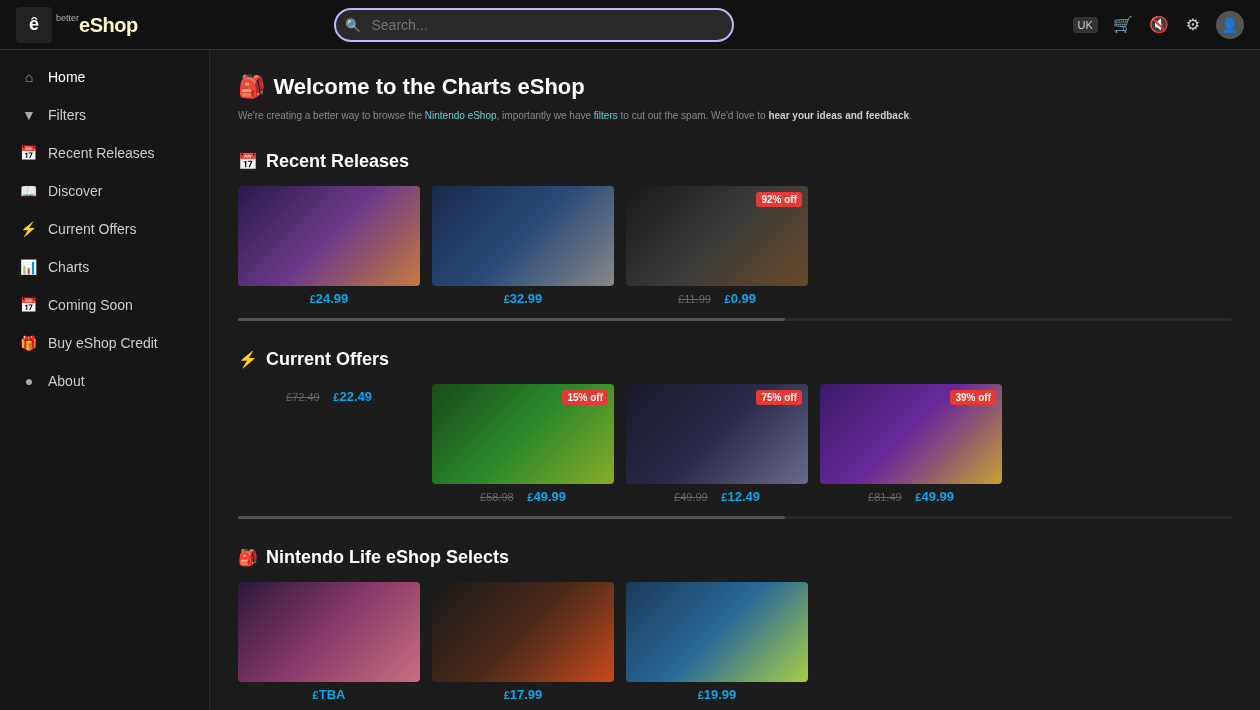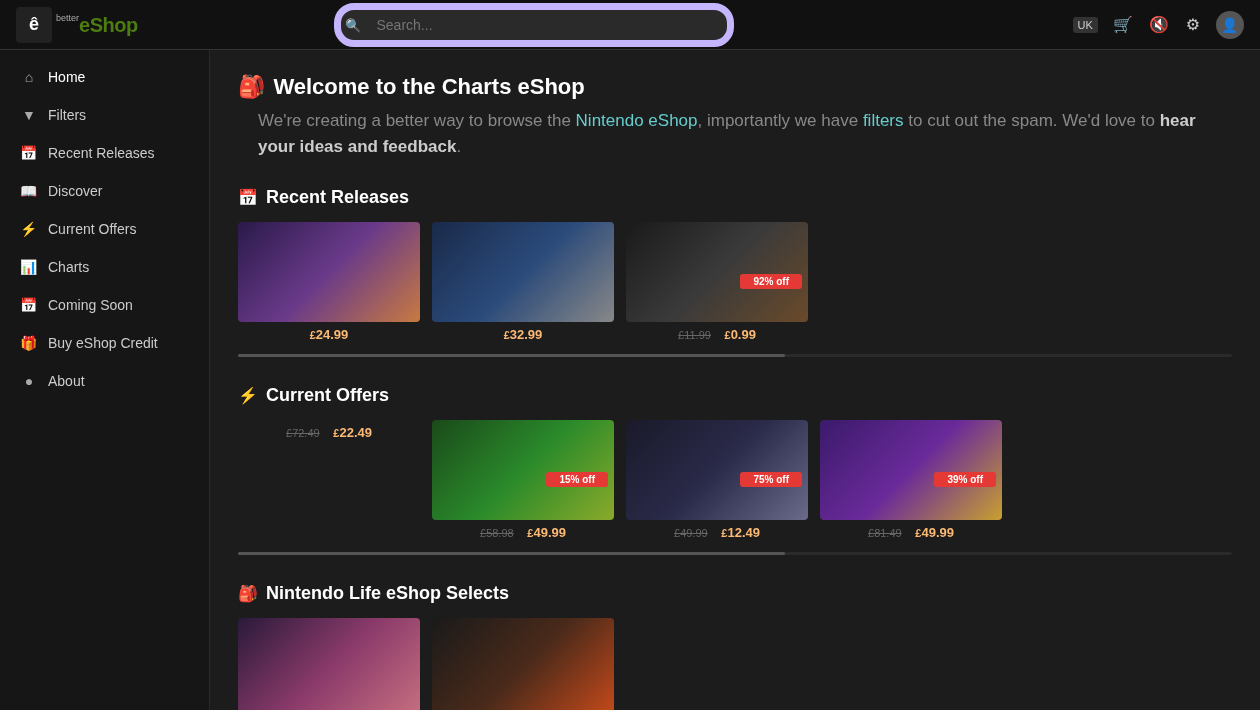--- a/index.html
+++ b/index.html
@@ -49,32 +49,32 @@
       line-height: 1.1;
     }
     .logo-better {
       font-size: 9px;
       color: #aaa;
       text-transform: lowercase;
     }
     .logo-eshop {
       font-size: 20px;
       font-weight: bold;
-      color: #4d7c0f;
+      color: #fef9c3;
       letter-spacing: -0.5px;
     }
     .search-container {
       flex: 1;
       max-width: 400px;
       margin: 0 auto;
     }
     .search-input {
       width: 100%;
       background: #2a2a2a;
-      border: 7px solid #c4b5fd;
+      border: 2px solid #c4b5fd;
       border-radius: 20px;
       padding: 7px 16px 7px 36px;
       color: #fff;
       font-size: 14px;
       outline: none;
     }
     .search-wrapper {
       position: relative;
     }
     .search-icon-wrap {
@@ -164,25 +164,24 @@
     }
     .welcome-title {
       font-size: 22px;
       font-weight: bold;
       margin-bottom: 8px;
       display: flex;
       align-items: center;
       gap: 8px;
     }
     .welcome-desc {
-      font-size: 17px;
+      font-size: 10px;
       color: #888;
       margin-bottom: 24px;
       line-height: 1.5;
-      margin-left: 20px;
     }
     .welcome-desc a, .welcome-desc span.highlight {
       color: #6cc;
       text-decoration: none;
     }
     .welcome-desc span.bold-link {
       color: #ccc;
       font-weight: 600;
     }
 
@@ -249,38 +248,37 @@
       color: #666;
     }
     .discount-badge {
       position: absolute;
       top: 6px;
       right: 6px;
       background: #e53935;
       color: #fff;
       font-size: 10px;
       font-weight: bold;
-      padding: 2px 13px;
+      padding: 2px 5px;
       border-radius: 3px;
-      margin-top: 46px;
     }
     .game-price {
       font-size: 13px;
       color: #ccc;
       margin-top: 5px;
       text-align: center;
     }
     .game-price .old-price {
       text-decoration: line-through;
       color: #666;
       font-size: 11px;
       margin-right: 10px;
     }
     .game-price .new-price {
-      color: #fdba74;
+      color: #0ea5e9;
       font-weight: 600;
       text-align: right;
     }
     .currency {
       font-size: 11px;
     }
 
     
     .thumb-ys { background: linear-gradient(135deg, #2a1a4a 0%, #6a3a8a 50%, #c87a40 100%); }
     .thumb-freedom { background: linear-gradient(135deg, #1a2a4a 0%, #2a4a7a 50%, #888 100%); }
@@ -517,18 +515,26 @@
 
         <div class="game-card">
           <div class="game-thumb thumb-hotshot">
             <div class="game-thumb-inner"></div>
           </div>
           <div class="game-price">
             <span class="new-price"><span class="currency">£</span>17.99</span>
           </div>
         </div>
 
+        <div class="game-card">
+          <div class="game-thumb thumb-victory">
+            <div class="game-thumb-inner"></div>
+          </div>
+          <div class="game-price">
+            <span class="new-price"><span class="currency">£</span>19.99</span>
+          </div>
+        </div>
 
       </div>
     </div>
 
   </main>
 </div>
 
 </body></html>

